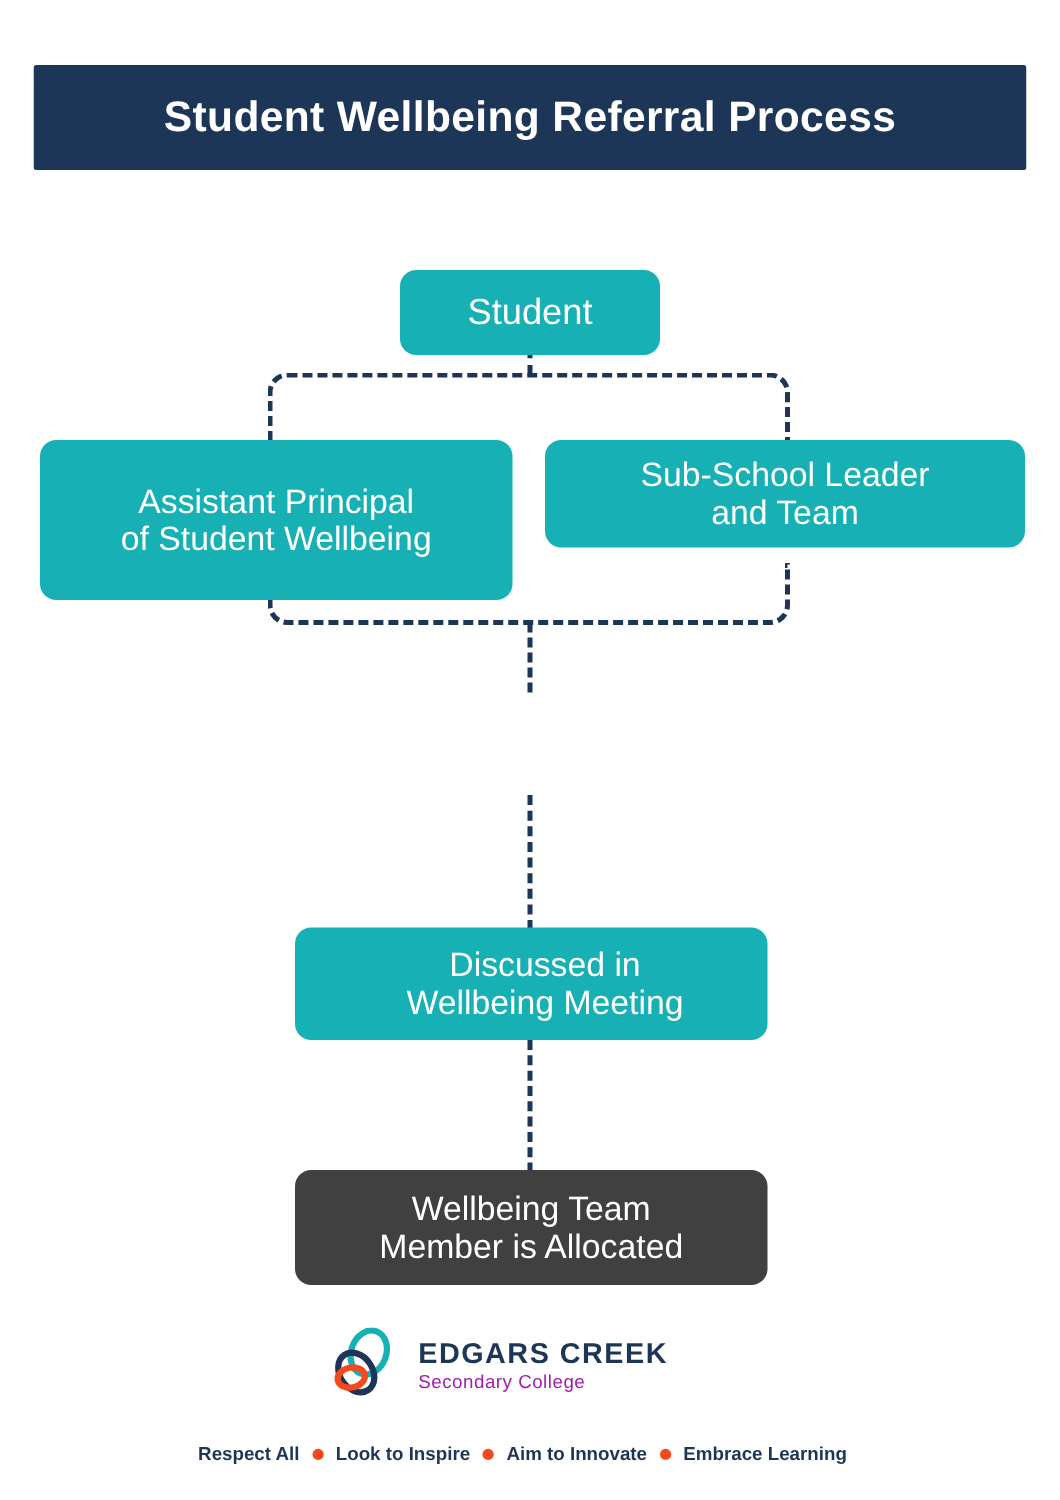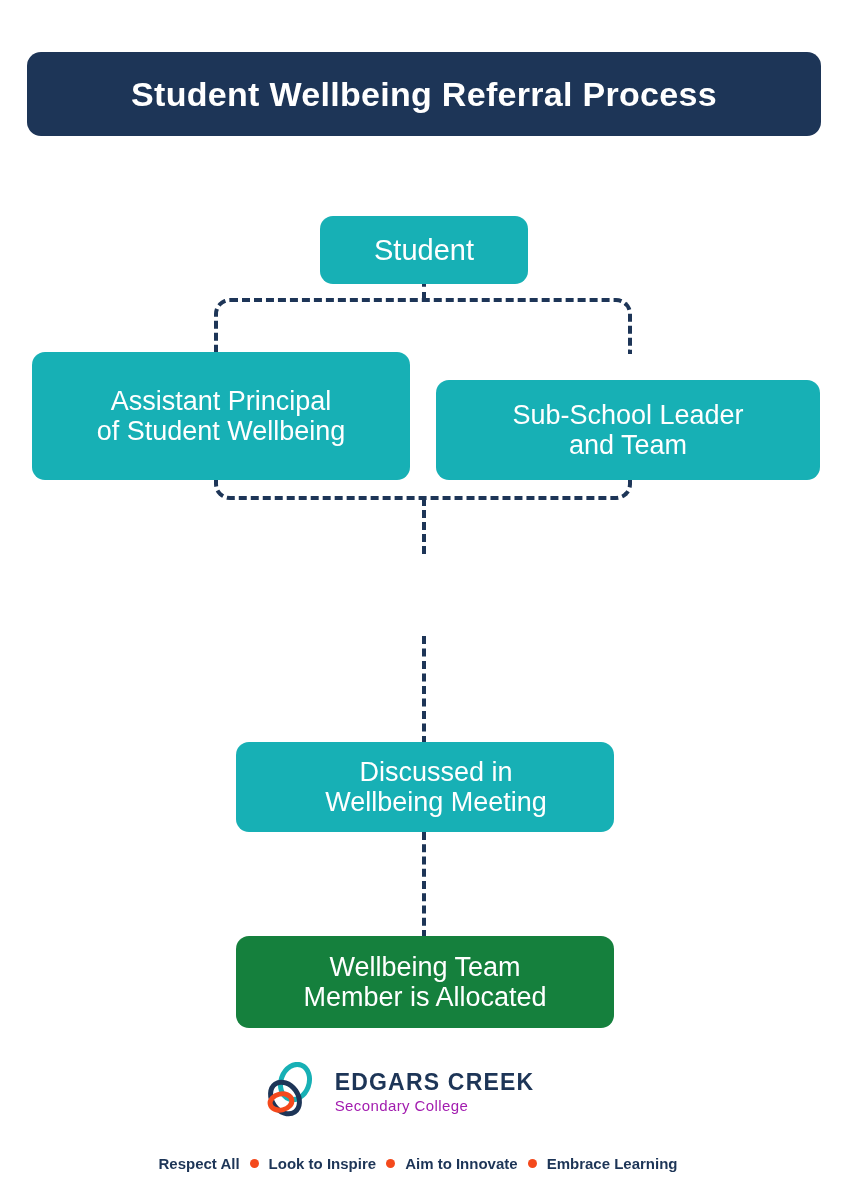--- a/index.html
+++ b/index.html
@@ -18,21 +18,21 @@
   }
 
   
   .title-bar {
     position: absolute;
     left: 27px;
     top: 52px;
     width: 794px;
     height: 84px;
     background: #1d3557;
-    border-radius: 14px;
+    border-radius: 2px;
     display: flex;
     align-items: center;
     justify-content: center;
   }
   .title-bar .title-text {
     color: #ffffff;
     font-size: 34px;
     font-weight: bold;
     letter-spacing: 0.3px;
     text-align: center;
@@ -58,39 +58,38 @@
     background: #17b0b5;
     font-size: 29px;
     margin-top: 32px;
   }
   .node-ap {
     left: 32px; top: 352px; width: 378px; height: 128px;
     background: #17b0b5;
     font-size: 27px;
   }
   .node-ssl {
-    left: 436px; top: 352px; width: 384px; height: 100px;
-    background: #17b0b5;
-    font-size: 27px;
-    margin-top: 28px;
+    left: 436px; top: 352px; width: 384px; height: 86px;
+    background: #17b0b5;
+    font-size: 27px;
   }
   .node-referral {
     left: 302px; top: 552px; width: 244px; height: 84px;
     background: #f4491c;
     font-size: 27px;
   }
   .node-discussed {
     left: 236px; top: 742px; width: 378px; height: 90px;
     background: #17b0b5;
     font-size: 27px;
     padding-left: 36px;
   }
   .node-allocated {
     left: 236px; top: 936px; width: 378px; height: 92px;
-    background: #15803d;
+    background: #404040;
     font-size: 27px;
   }
 
   
   .conn { position: absolute; z-index: 1; }
   .v-line {
     border-left: 4px dashed #1d3557;
   }
   
   .c-student-down { left: 422px; top: 252px; height: 48px; }

